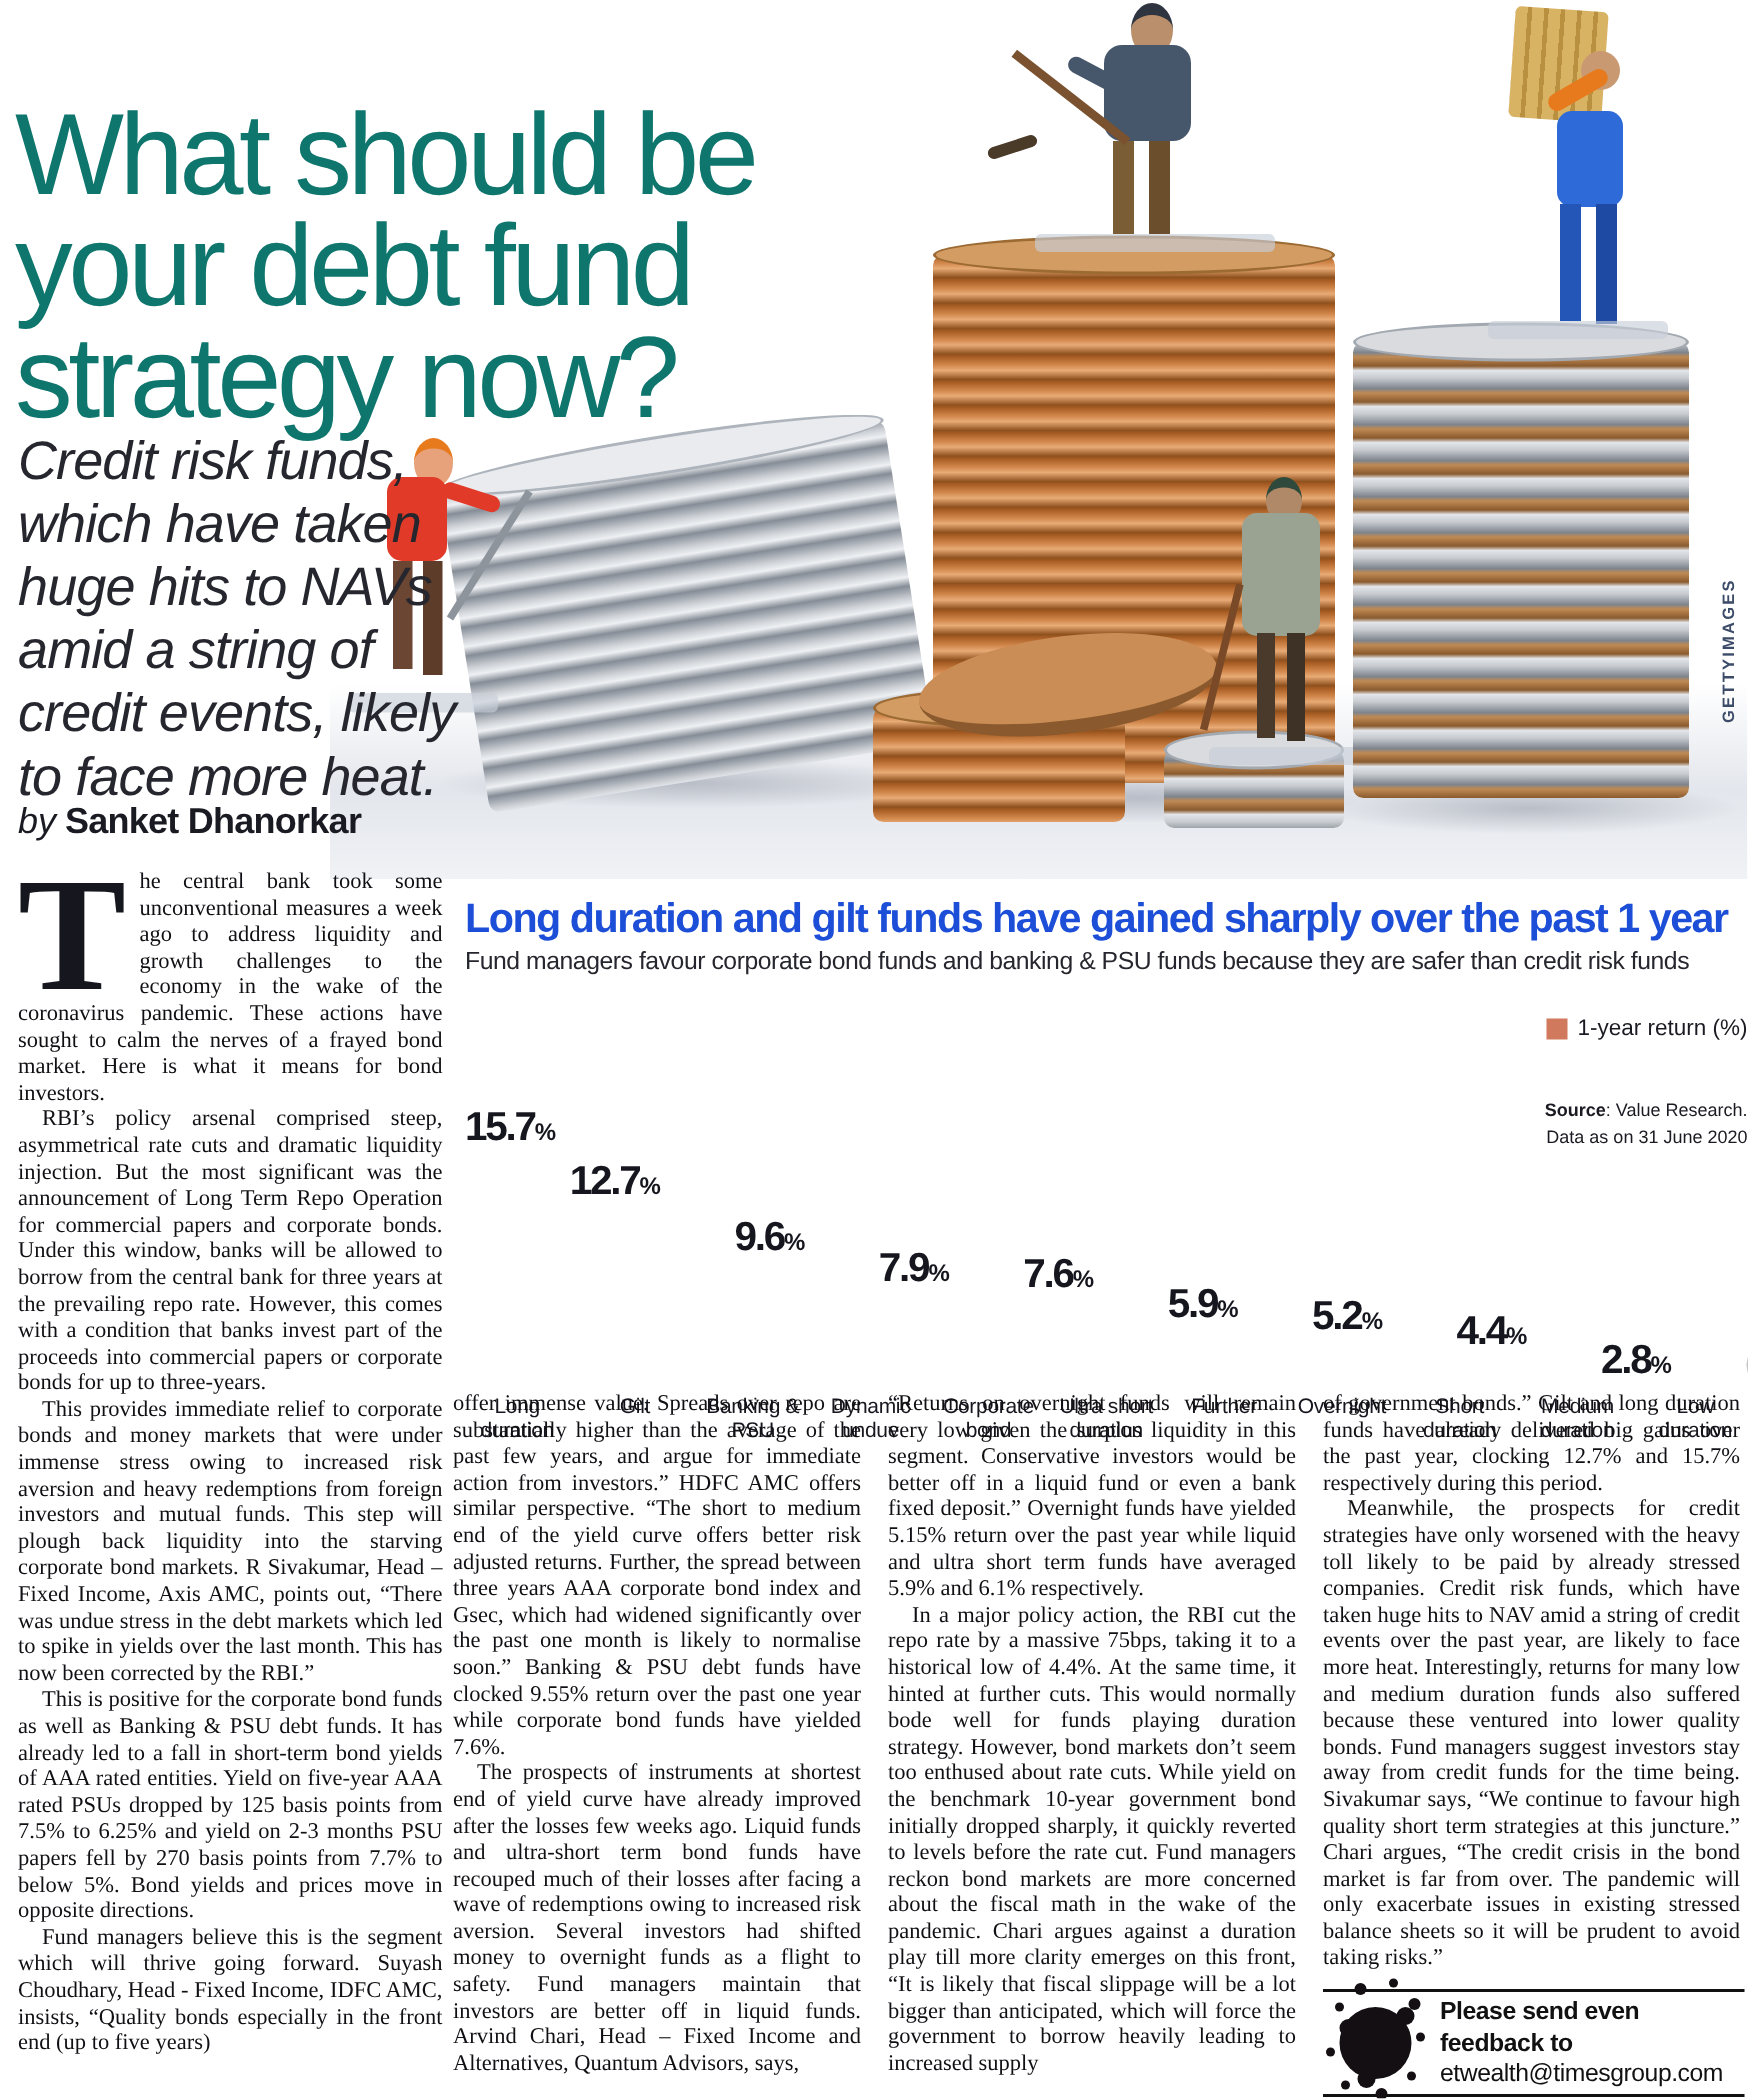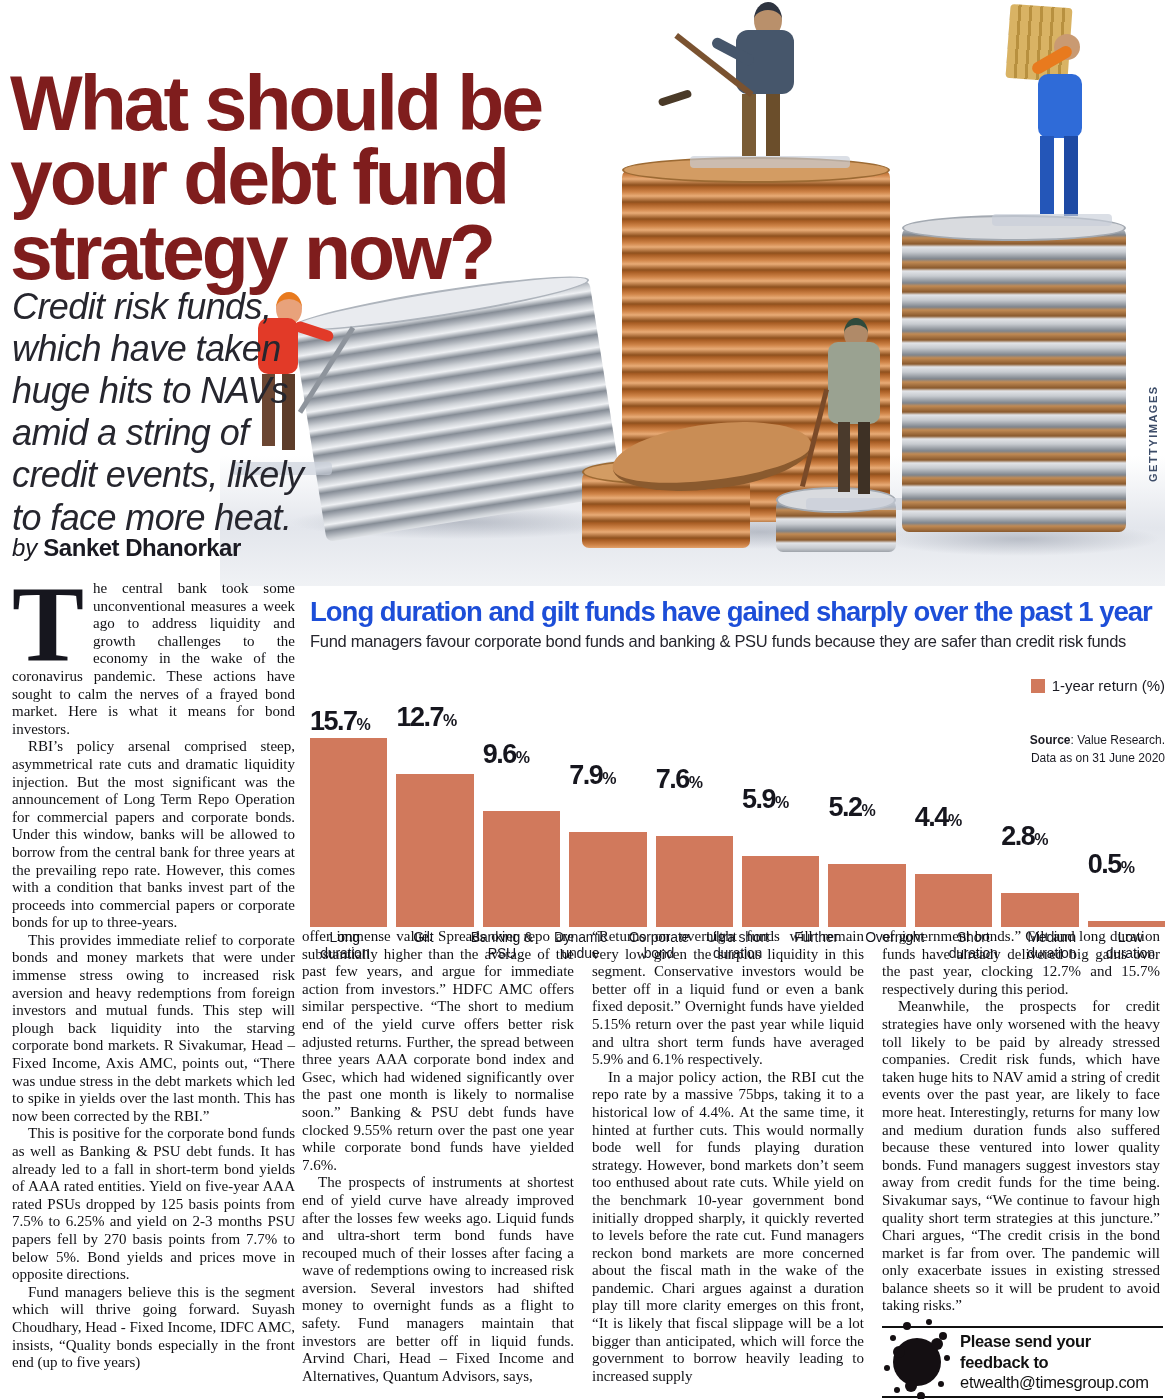--- a/index.html
+++ b/index.html
@@ -1,21 +1,21 @@
 <!DOCTYPE html>
 <html><head>
 <meta charset="utf-8">
 <style>
   html,body{margin:0;padding:0;background:#ffffff;}
   .page{position:relative;width:1165px;height:1399px;background:#fff;overflow:hidden;
         font-family:"Liberation Sans",sans-serif;color:#17171f;}
 
   
   .headline{position:absolute;left:10px;top:14px;width:600px;
-            font-weight:bold;font-size:77px;line-height:.97;letter-spacing:-3px;color:#7f1d1d;}
+            font-weight:normal;font-size:77px;line-height:.97;letter-spacing:-3px;color:#0f766e;}
   .headline span{display:block;}
   .standfirst{position:absolute;left:12px;top:286px;width:300px;
               font-size:36px;line-height:1.17;letter-spacing:-.6px;color:#26262e;font-style:italic;}
   .byline{position:absolute;left:12px;top:534px;font-size:24px;color:#1a1a22;}
   .byline .by{font-style:italic;font-weight:normal;margin-right:6px;}
   .byline .author{font-weight:bold;letter-spacing:-.5px;}
 
   
   .photo{position:absolute;left:220px;top:0;width:945px;height:586px;overflow:hidden;}
   .floor{position:absolute;left:0;bottom:0;width:100%;height:130px;
@@ -55,21 +55,21 @@
   
   .chart{position:absolute;left:310px;top:596px;width:855px;}
   .chart-title{font-size:27.5px;font-weight:bold;letter-spacing:-1px;color:#1d4ed8;margin:0;}
   .chart-subtitle{font-size:16.5px;letter-spacing:-.3px;color:#26262e;margin:4px 0 0 0;}
   .chart-canvas{position:relative;height:268px;margin-top:8px;}
   .legend{position:absolute;right:0;top:18px;display:flex;align-items:center;font-size:15px;color:#1a1a22;}
   .legend .swatch{width:14px;height:14px;background:#d1795c;margin-right:7px;display:inline-block;}
   .source{position:absolute;right:0;top:72px;text-align:right;font-size:12px;line-height:1.5;color:#1a1a22;}
   .source b{font-weight:bold;}
   .bars-row{position:absolute;left:0;bottom:0;width:100%;display:flex;align-items:flex-end;}
-  .bar-group{flex:1 1 0;display:flex;flex-direction:column;justify-content:flex-end;align-items:flex-start;}
+  .bar-group{flex:1 1 0;display:flex;flex-direction:row;justify-content:flex-end;align-items:flex-start;}
   .bar-group + .bar-group{margin-left:9px;gap:40px;}
   .bar-value{width:100%;text-align:left;font-weight:bold;color:#16161e;
              font-size:27px;letter-spacing:-1.5px;line-height:1;margin-bottom:3px;white-space:nowrap;}
   .bar-value .pct{font-size:16px;letter-spacing:0;}
   .bar{width:100%;background:#d1795c;}
   .cats-row{display:flex;margin-top:2px;}
   .cat{flex:1 1 0;text-align:center;font-size:14px;line-height:1.15;letter-spacing:-.2px;color:#16161e;}
   .cat + .cat{margin-left:9px;}
 
   
@@ -259,18 +259,18 @@
       <circle cx="66" cy="48" r="3" fill="#140f12"></circle>
         <circle cx="60" cy="74" r="3" fill="#140f12"></circle>
       <circle cx="40" cy="86" r="4" fill="#140f12"></circle>
         <circle cx="16" cy="80" r="3" fill="#140f12"></circle>
       <circle cx="6" cy="58" r="3" fill="#140f12"></circle>
         <circle cx="56" cy="34" r="6" fill="#140f12"></circle>
       <circle cx="18" cy="42" r="6" fill="#140f12"></circle>
         <circle cx="30" cy="76" r="6" fill="#140f12"></circle>
     </svg>
     <div class="feedback-text">
-      <span class="bold">Please send your feedback to</span>
+      <span class="bold">Please send even feedback to</span>
       <a href="#">etwealth@timesgroup.com</a>
     </div>
   </div>
 
 </div>
 
 </body></html>

